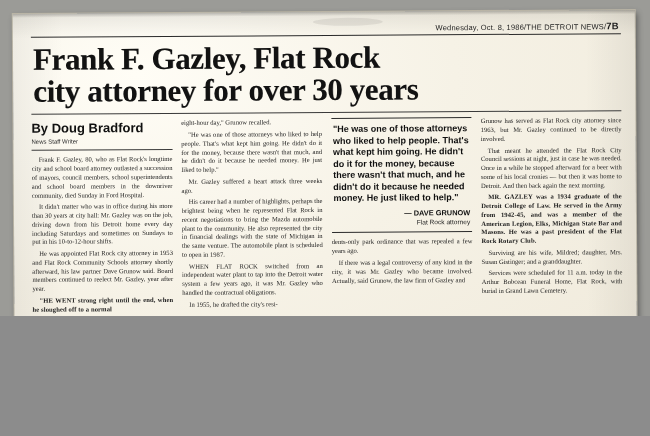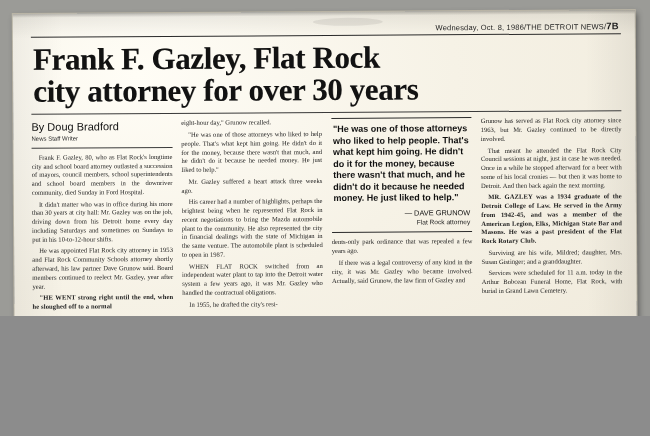--- a/index.html
+++ b/index.html
@@ -92,22 +92,22 @@
   .col {
     width: 25%;
     font-size: 6.6px;
     line-height: 1.33;
     text-align: justify;
     hyphens: auto;
     color: #1c1c1c;
   }
   .byline-name {
     font-family: "Liberation Sans", sans-serif;
-    font-weight: normal;
-    font-size: 11px;
+    font-weight: bold;
+    font-size: 13px;
     margin-bottom: 1px;
     color: #101010;
   }
   .byline-title {
     font-family: "Liberation Sans", sans-serif;
     font-size: 6px;
     margin-bottom: 4px;
     color: #2c2c2c;
   }
   .byline-rule {
@@ -134,21 +134,21 @@
     font-weight: bold;
     font-size: 9px;
     line-height: 1.28;
     text-align: left;
     color: #101010;
     text-indent: 0;
     margin: 0;
   }
   .pq-attrib {
     font-family: "Liberation Sans", sans-serif;
-    font-weight: normal;
+    font-weight: bold;
     font-size: 7.4px;
     text-align: right;
     margin-top: 4px;
     color: #111;
   }
   .pq-role {
     font-family: "Liberation Sans", sans-serif;
     font-size: 6.6px;
     text-align: right;
     color: #222;

